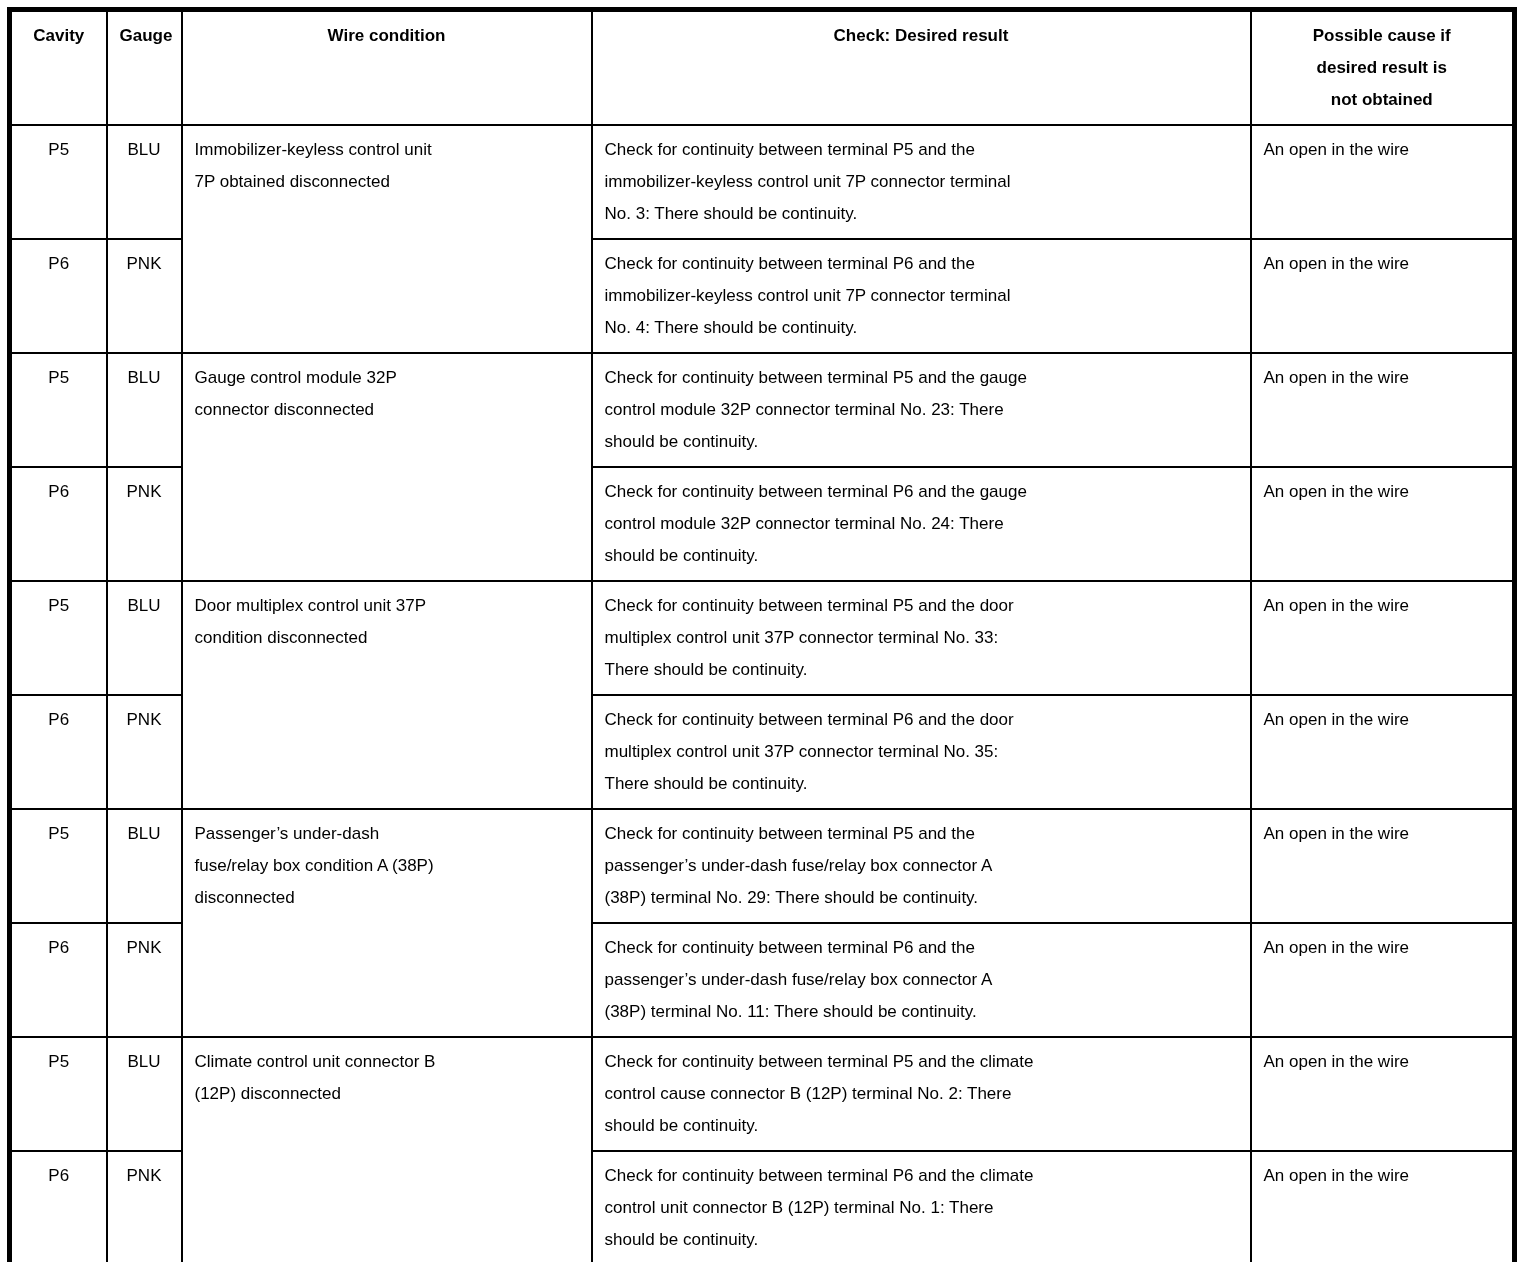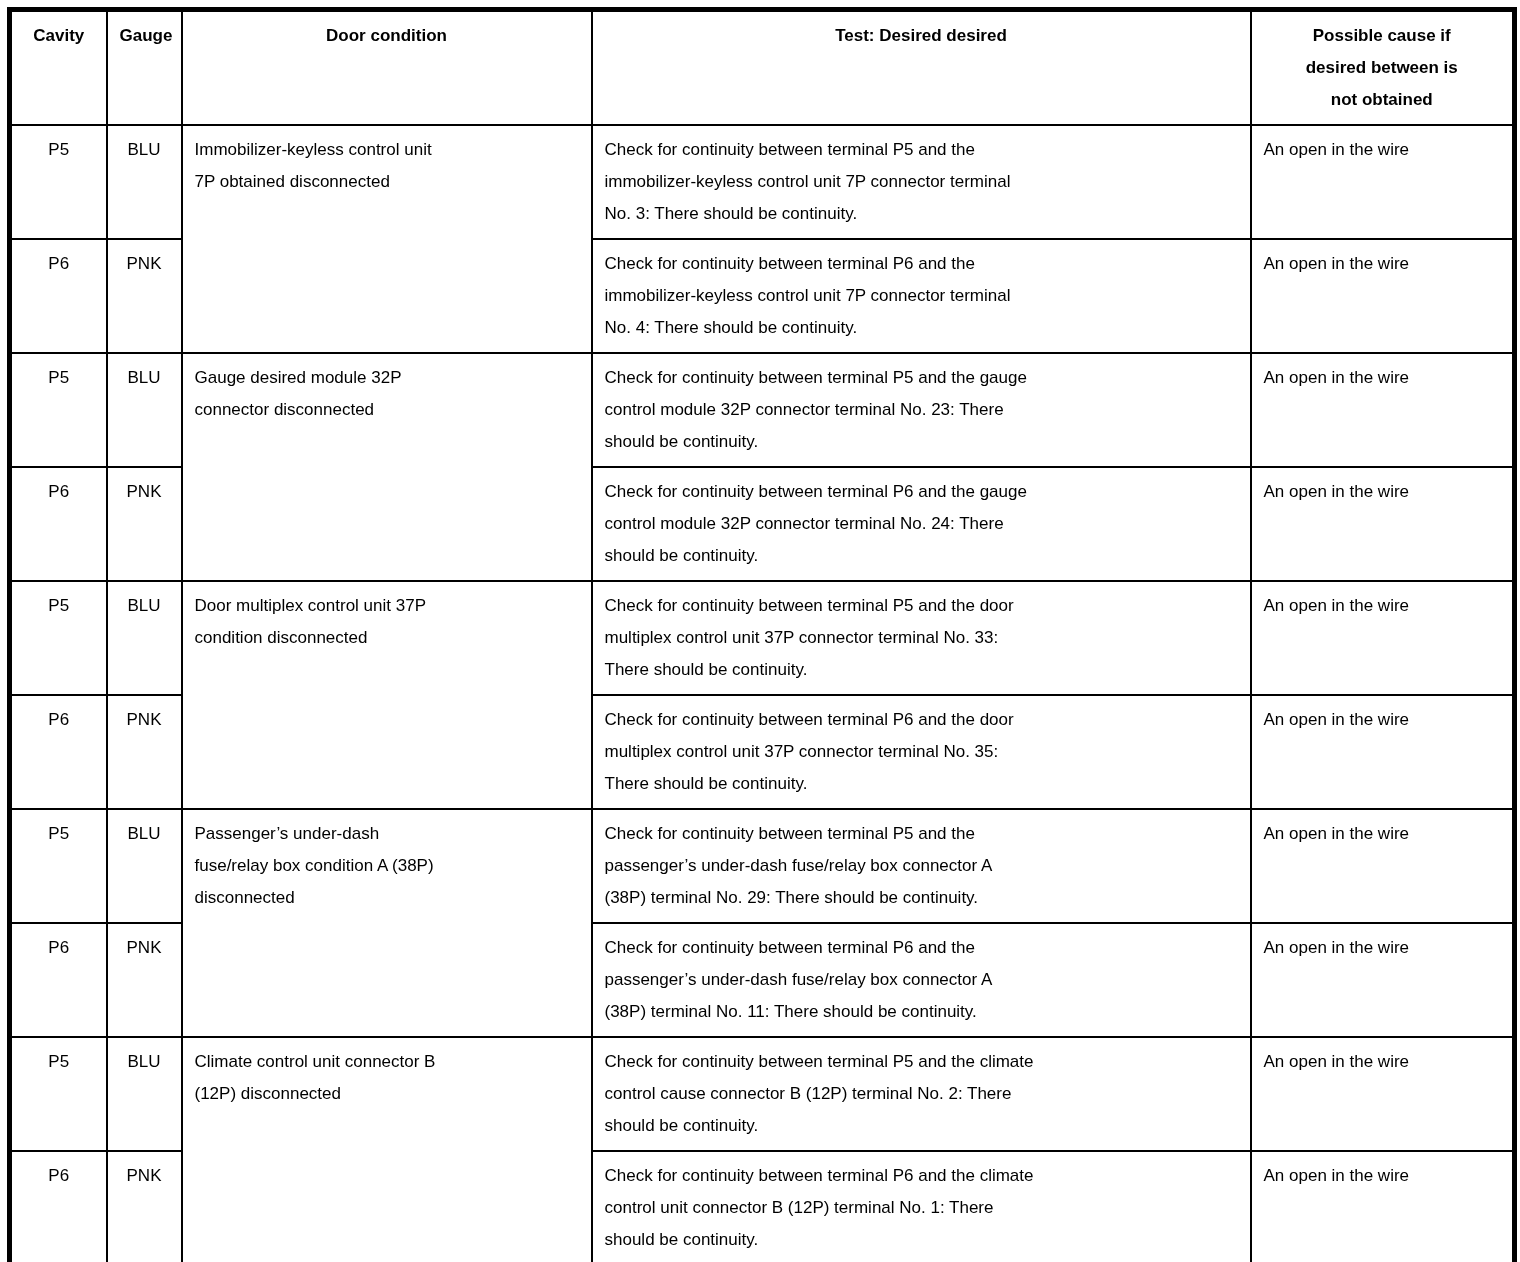--- a/index.html
+++ b/index.html
@@ -57,24 +57,24 @@
       <col style="width:97px">
       <col style="width:75px">
       <col style="width:410px">
       <col style="width:659px">
       <col style="width:264px">
     </colgroup>
     <thead>
       <tr class="header-row">
         <th>Cavity</th>
         <th>Gauge</th>
-        <th>Door condition</th>
-        <th>Test: Desired desired</th>
+        <th>Wire condition</th>
+        <th>Check: Desired result</th>
         <th>Possible cause if
-desired between is
+desired result is
 not obtained</th>
       </tr>
     </thead>
     <tbody>
 
       <tr class="data-row">
         <td class="c-cavity">P5</td>
         <td class="c-wire">BLU</td>
         <td rowspan="2">Immobilizer-keyless control unit
 7P obtained disconnected</td>
@@ -88,21 +88,21 @@
         <td class="c-wire">PNK</td>
         <td>Check for continuity between terminal P6 and the
 immobilizer-keyless control unit 7P connector terminal
 No. 4: There should be continuity.</td>
         <td>An open in the wire</td>
       </tr>
 
       <tr class="data-row">
         <td class="c-cavity">P5</td>
         <td class="c-wire">BLU</td>
-        <td rowspan="2">Gauge desired module 32P
+        <td rowspan="2">Gauge control module 32P
 connector disconnected</td>
         <td>Check for continuity between terminal P5 and the gauge
 control module 32P connector terminal No. 23: There
 should be continuity.</td>
         <td>An open in the wire</td>
       </tr>
       <tr class="data-row">
         <td class="c-cavity">P6</td>
         <td class="c-wire">PNK</td>
         <td>Check for continuity between terminal P6 and the gauge

